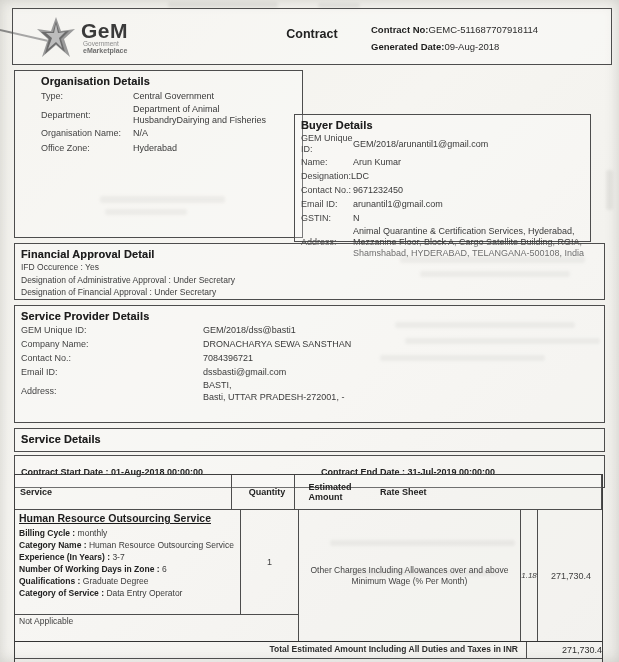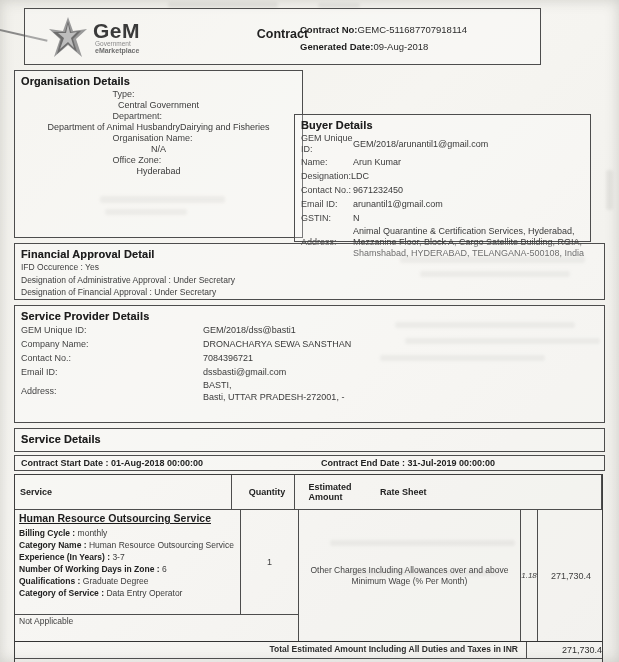--- a/index.html
+++ b/index.html
@@ -24,21 +24,21 @@
   }
   .heading{
     font-size:11px;font-weight:bold;color:#1e1e1e;
     padding:4px 6px 2px 6px;letter-spacing:.1px;
     text-shadow:0 0 .5px rgba(40,40,40,.5);
   }
   .kv-row{display:flex;align-items:center;padding:0 6px;}
   .kv-label{flex:none;font-size:9px;line-height:11px;color:#444;}
   .kv-value{font-size:9px;line-height:11px;color:#3a3a3a;}
   .org .kv-label{width:92px;}
-  .org .kv-row{min-height:15px;flex-direction:column;}
+  .org .kv-row{min-height:15px;}
   .buyer .kv-label{width:52px;}
   .buyer .kv-row{min-height:13px;margin-bottom:1px;}
   .prov .kv-label{width:182px;}
   .prov .kv-row{min-height:13px;margin-bottom:1px;}
   .plainline{font-size:8.5px;line-height:12.5px;padding:0 6px;color:#3d3d3d;}
   
   .hdr{display:flex;align-items:center;}
   .hdr-title{position:absolute;left:0;right:0;top:18px;text-align:center;
     font-size:12.5px;font-weight:bold;color:#222;}
   .hdr-right{position:absolute;right:10px;top:12px;width:230px;font-size:9.5px;line-height:17px;color:#2c2c2c;}
@@ -95,41 +95,41 @@
   <div class="smudge" style="left:105px;top:209px;width:82px;height:6px;"></div>
   <div class="smudge" style="left:400px;top:256px;width:185px;height:7px;"></div>
   <div class="smudge" style="left:420px;top:271px;width:150px;height:6px;"></div>
   <div class="smudge" style="left:395px;top:322px;width:180px;height:6px;"></div>
   <div class="smudge" style="left:405px;top:338px;width:195px;height:6px;"></div>
   <div class="smudge" style="left:380px;top:355px;width:165px;height:6px;"></div>
   <div class="smudge" style="left:330px;top:540px;width:185px;height:6px;"></div>
   <div class="smudge" style="left:350px;top:570px;width:150px;height:6px;"></div>
   <div class="smudge" style="left:606px;top:170px;width:7px;height:40px;"></div>
 
-  <div class="box hdr" style="left:24px;top:8px;width:517px;height:57px;">
+  <div class="box hdr" style="left:12px;top:8px;width:600px;height:57px;">
     <div class="logo-wrap">
       <svg width="42" height="44" viewBox="0 0 42 44">
         <polygon points="21,1 26,15 40,13 29,23 35,41 21,29 7,41 13,23 2,13 16,15" fill="#9a9a9a"></polygon>
         <polygon points="21,5 24,16 34,15 26,23 30,36 21,28 10,38 14,23 6,16 18,16" fill="#6c6c6c"></polygon>
         <polygon points="21,8 23,17 30,16 24,22 27,32 21,26 13,33 17,22 11,17 19,17" fill="#bdbdbd"></polygon>
       </svg>
       <div class="logo-text">
         <div class="logo-gem">GeM</div>
         <div class="logo-sub1">Government</div>
         <div class="logo-sub2">eMarketplace</div>
       </div>
     </div>
     <div class="hdr-title">Contract</div>
     <div class="hdr-right">
       <div><b>Contract No:</b><span>GEMC-511687707918114</span></div>
       <div><b>Generated Date:</b><span>09-Aug-2018</span></div>
     </div>
   </div>
 
-  <div class="box org" style="left:14px;top:70px;width:289px;height:168px;">
+  <div class="box org" style="left:14px;top:70px;width:289px;height:168px;padding-left:20px;">
     <div class="heading">Organisation Details</div>
     <div class="kv-row">
       <span class="kv-label">Type:</span>
       <span class="kv-value">Central Government</span>
     </div>
     <div class="kv-row">
       <span class="kv-label">Department:</span>
       <span class="kv-value">Department of Animal HusbandryDairying and Fisheries</span>
     </div>
     <div class="kv-row">
@@ -205,21 +205,21 @@
         <span style="display:block;">BASTI,</span>
         <span style="display:block;">Basti, UTTAR PRADESH-272001, -</span>
       </span>
     </div>
   </div>
 
   <div class="box" style="left:14px;top:428px;width:591px;height:24px;">
     <div class="heading">Service Details</div>
   </div>
 
-  <div class="box dates-row" style="left:14px;top:455px;width:591px;height:16px;">
+  <div class="box dates-row" style="left:14px;top:455px;width:591px;height:33px;">
     <span class="d-start">Contract Start Date : 01-Aug-2018 00:00:00</span>
     <span>Contract End Date : 31-Jul-2019 00:00:00</span>
   </div>
 
   <div class="stable">
     <div class="t-headrow">
       <div class="cell c-service">Service</div>
       <div class="cell c-qty">Quantity</div>
       <div class="cell c-est">Estimated Amount</div>
       <div class="cell c-rate">Rate Sheet</div>

